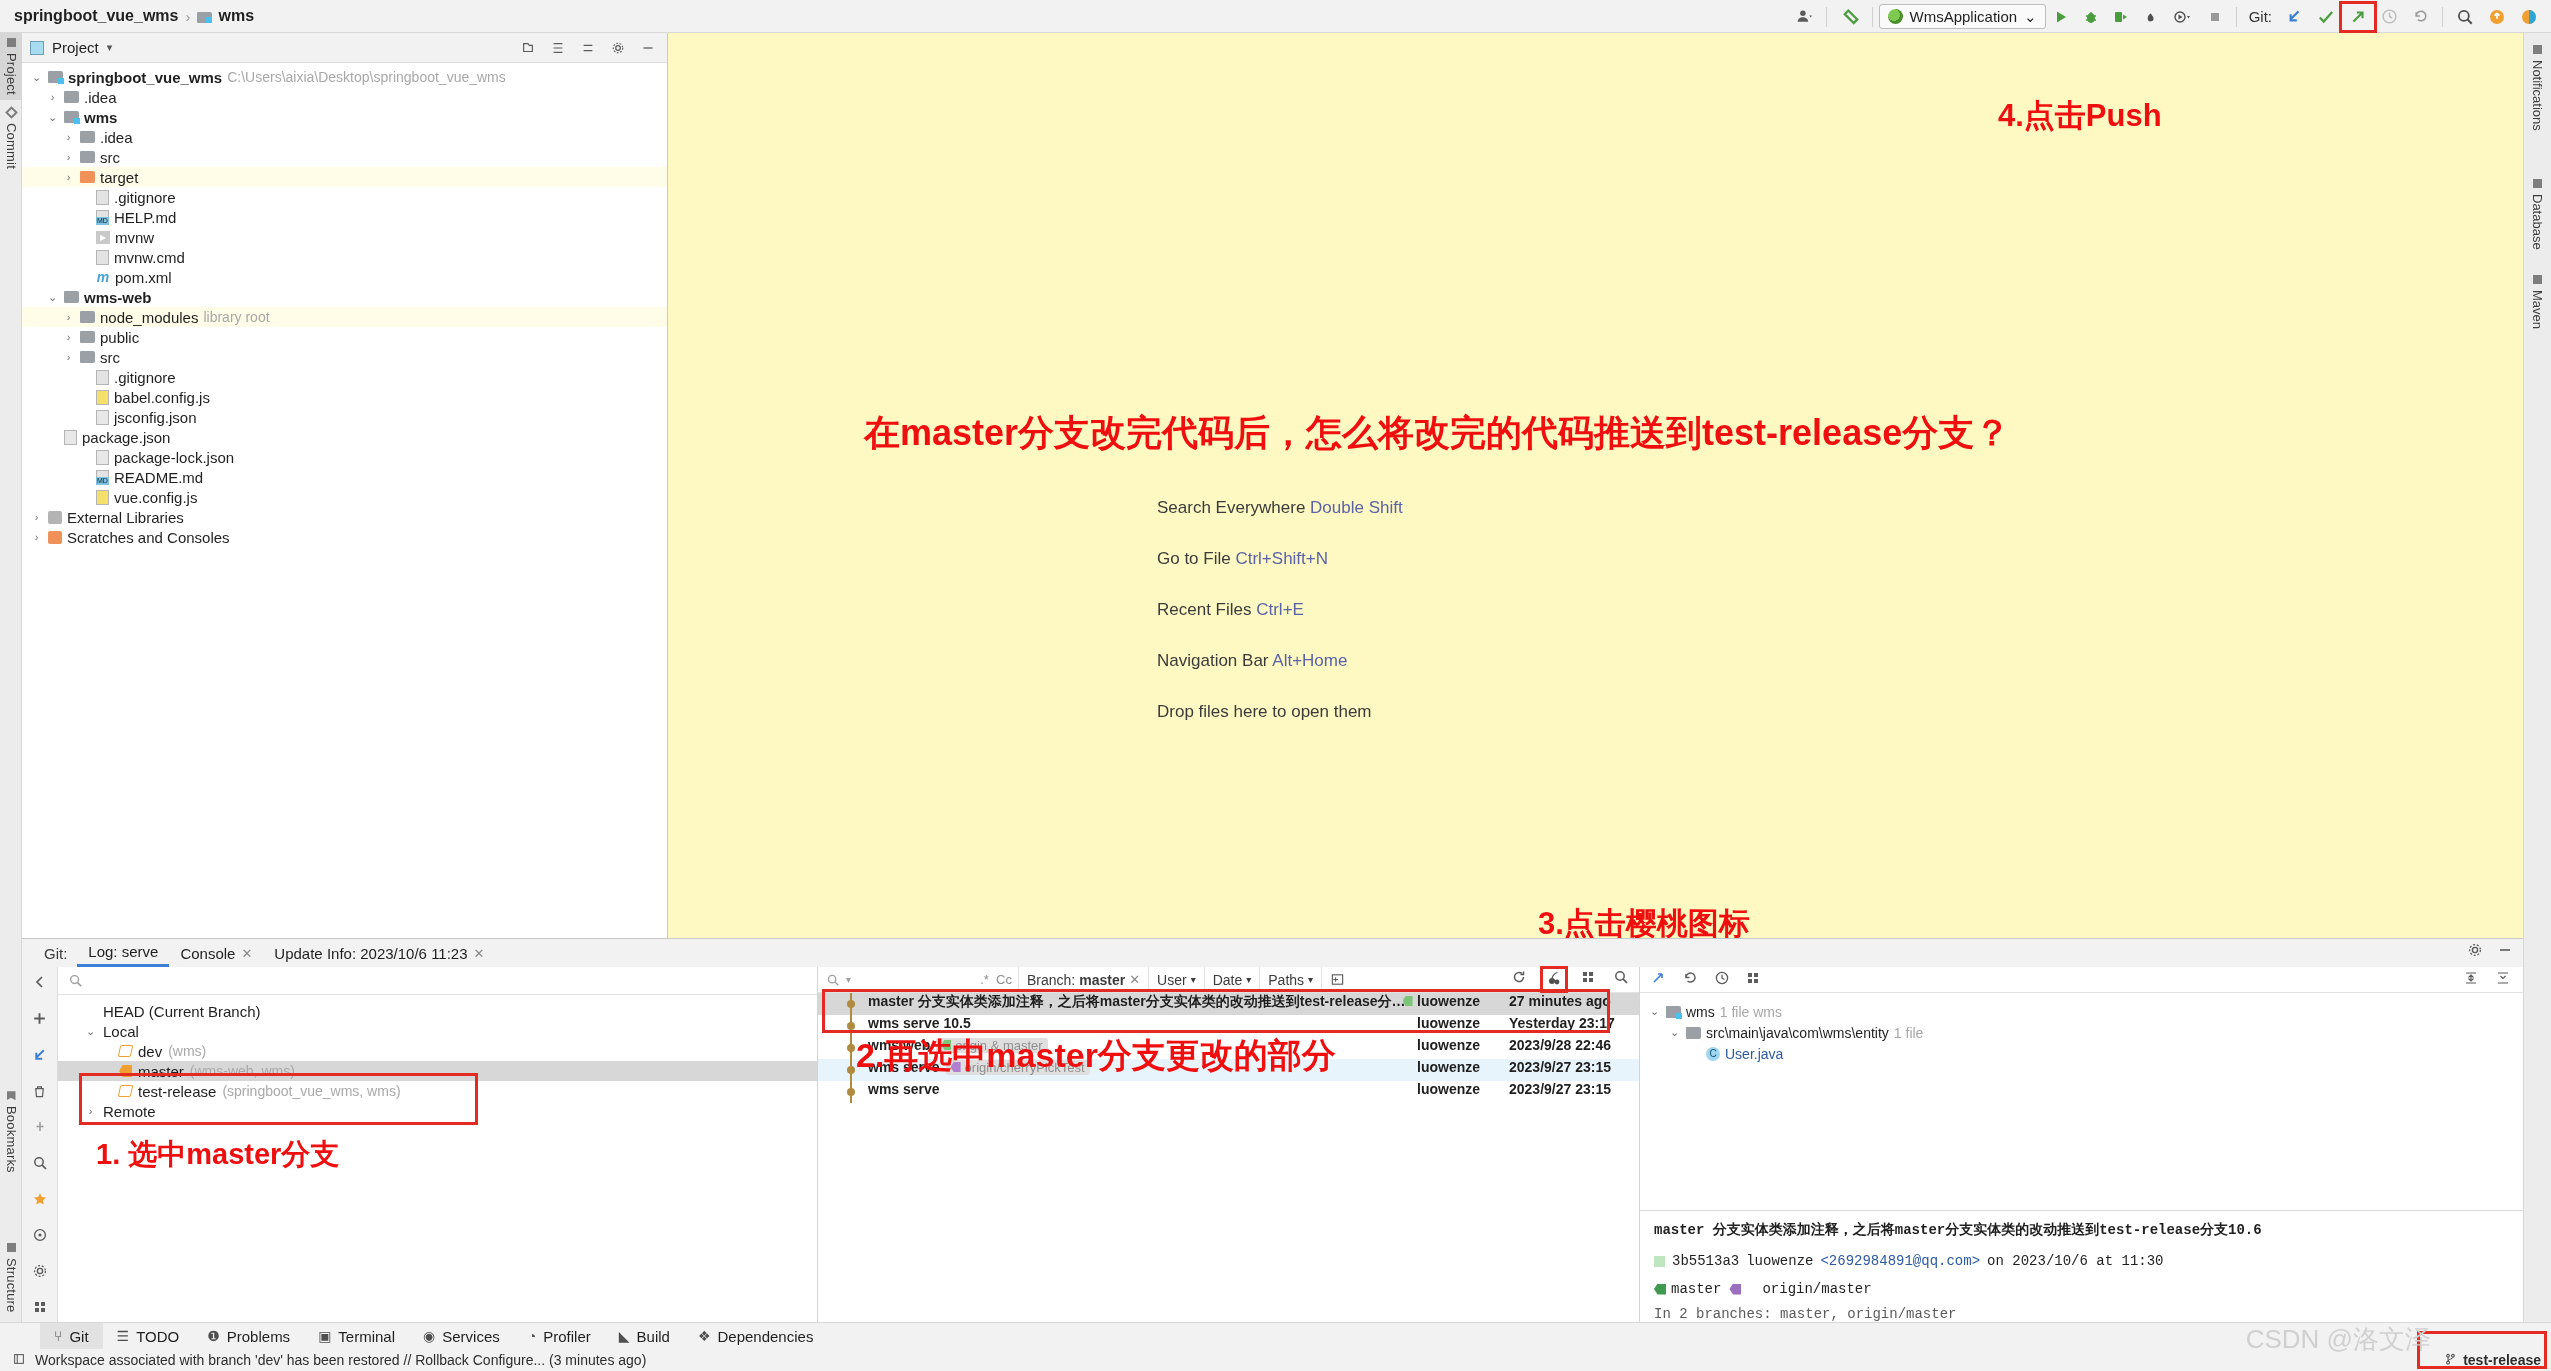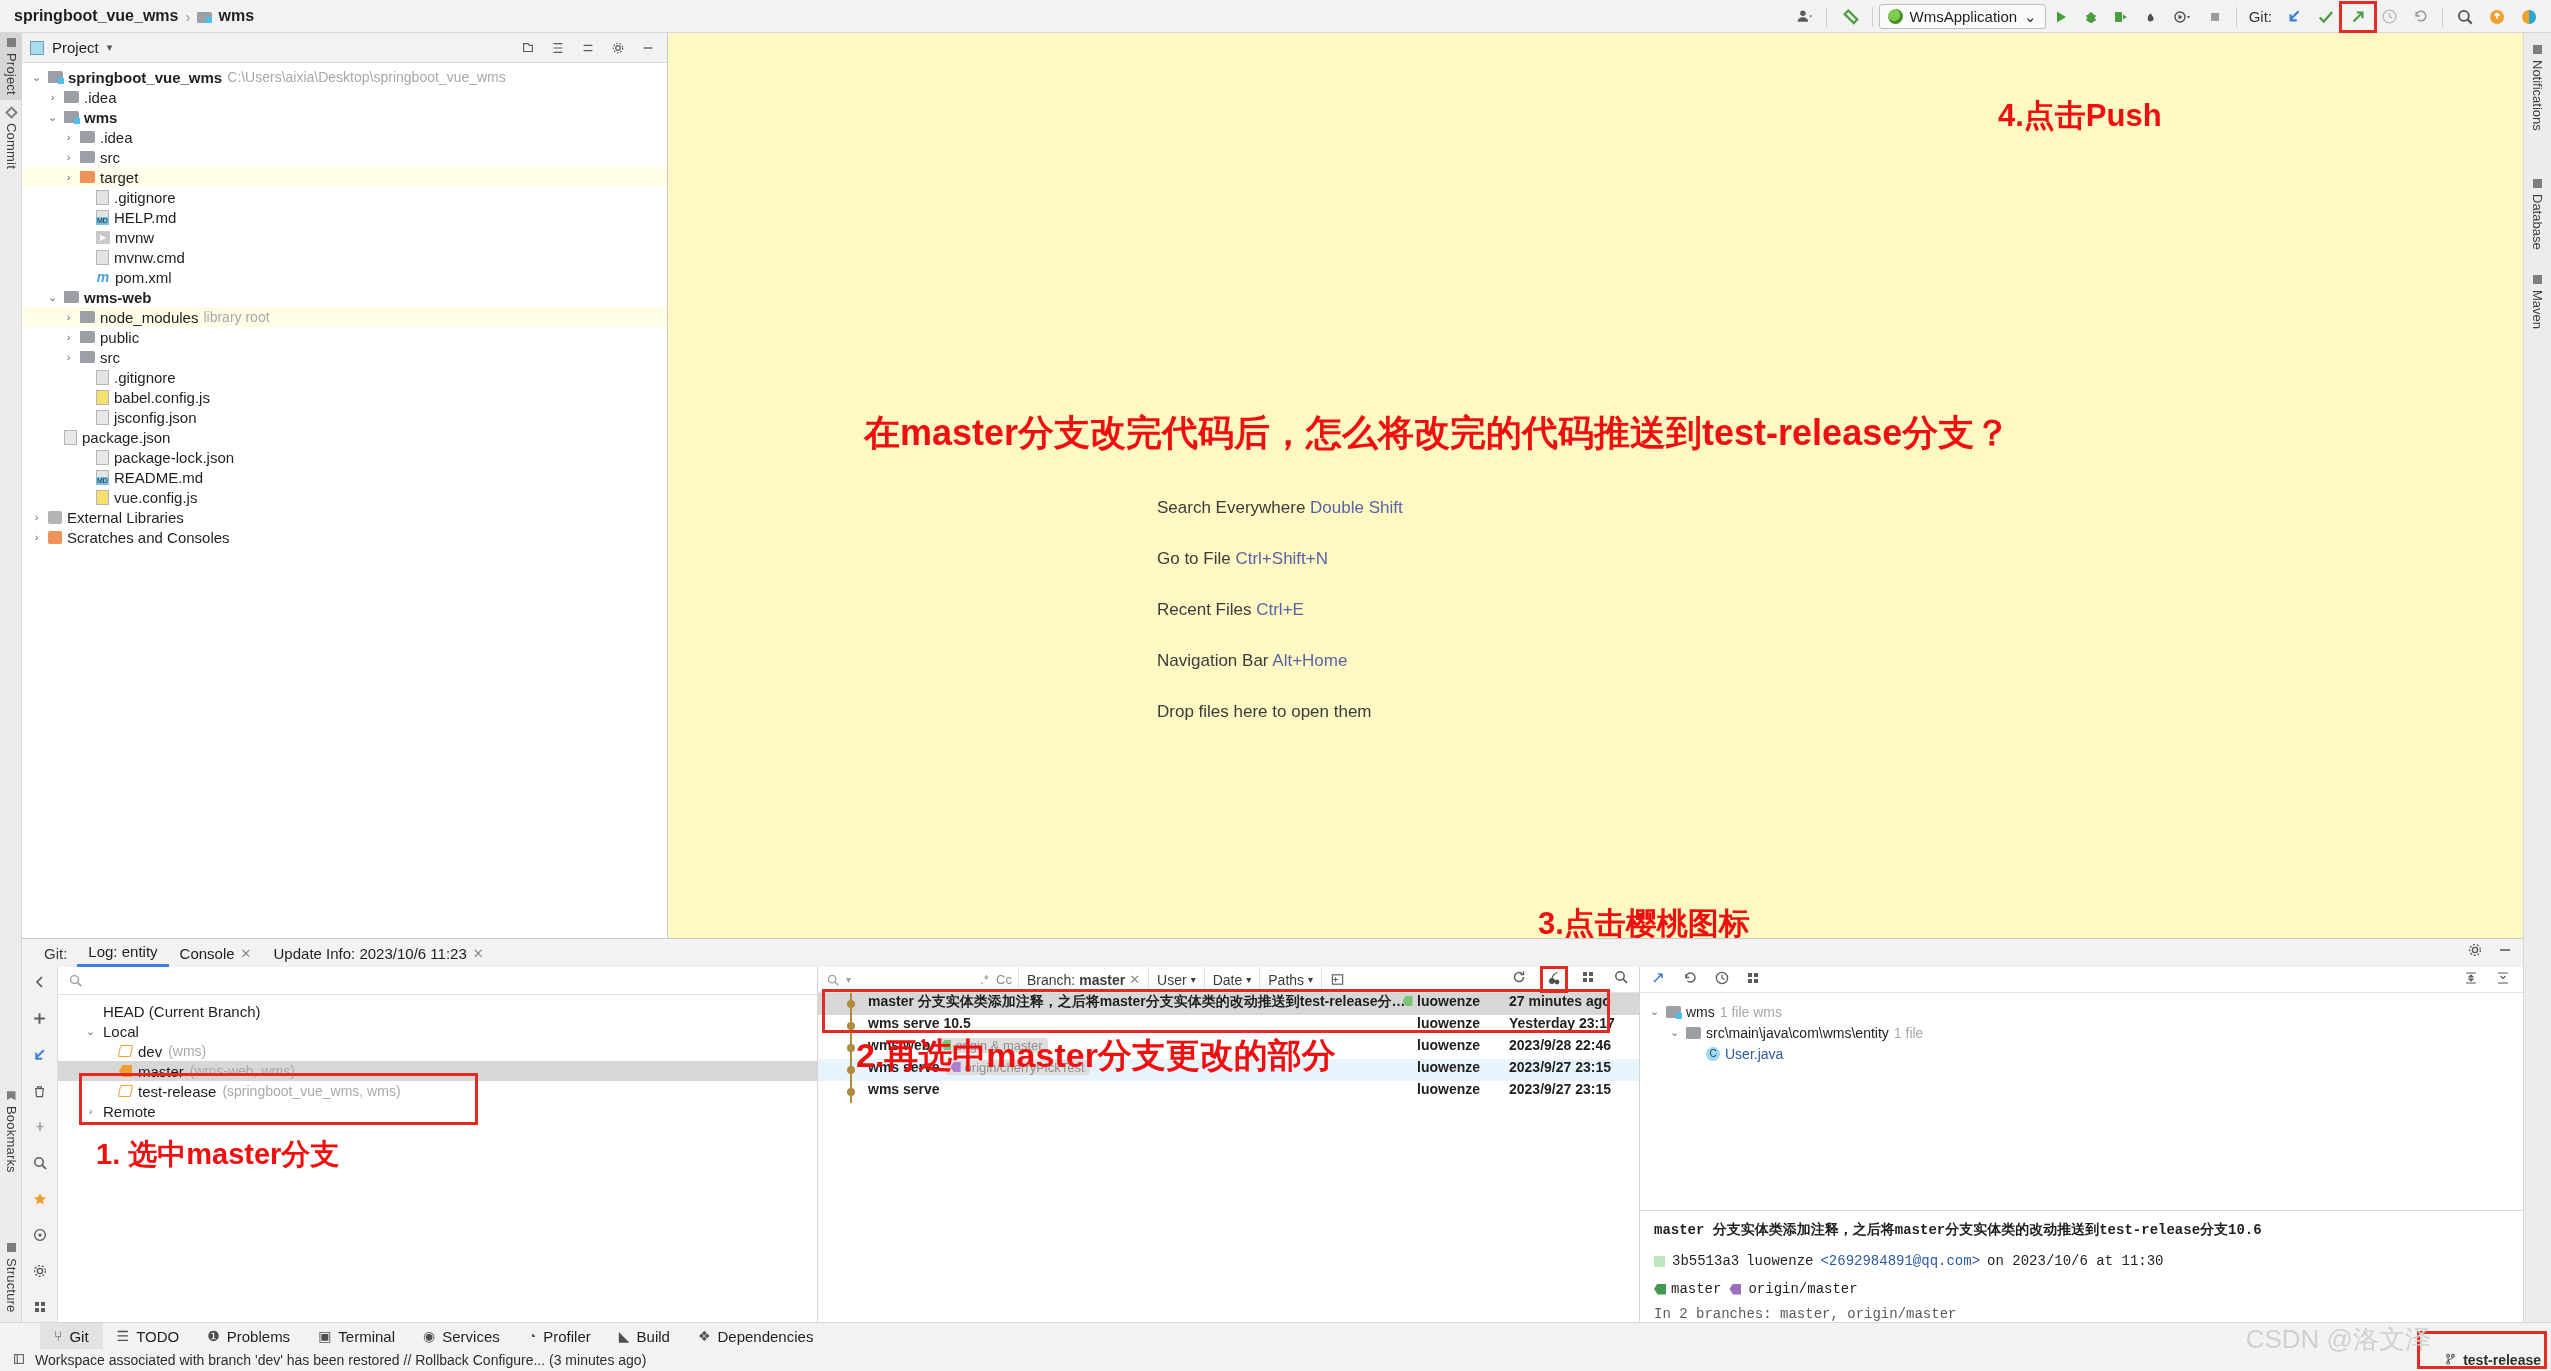--- a/index.html
+++ b/index.html
@@ -529,21 +529,21 @@
     <div class="rtab" style="top:236px;">
       <span class="sq" style="width:9px;height:9px;background:#7e7e7e;display:block;"></span>
       <span>Maven</span>
     </div>
   </div>
 
   <div class="gitwin">
     <div class="gw-tabs">
       <span class="lbl">Git:</span>
       <div class="gw-tab sel">
-        <span>Log: entity</span>
+        <span>Log: serve</span>
       </div>
       <div class="gw-tab">
         <span>Console</span>
         <span class="xmark">✕</span>
       </div>
       <div class="gw-tab">
         <span>Update Info: 2023/10/6 11:23</span>
         <span class="xmark">✕</span>
       </div>
       <div class="gw-tools-r">
@@ -836,21 +836,21 @@
             <span>3b5513a3</span>
             <span>luowenze</span>
             <span class="mail">&lt;2692984891@qq.com&gt;</span>
             <span>on 2023/10/6 at 11:30</span>
           </div>
           <div class="refs">
             <span style="display:inline-flex;align-items:center;gap:5px;">
               <span style="width:12px;height:11px;background:#3f9b4f;clip-path:polygon(0 50%,30% 0,100% 0,100% 100%,30% 100%);"></span>
               <span>master</span>
             </span>
-            <span style="display:inline-flex;align-items:center;gap:7px;justify-content:flex-end;">
+            <span style="display:inline-flex;align-items:center;gap:21px;justify-content:flex-end;">
               <span style="width:12px;height:11px;background:#9a6fc0;clip-path:polygon(0 50%,30% 0,100% 0,100% 100%,30% 100%);"></span>
               <span>origin/master</span>
             </span>
           </div>
           <div class="inb">In 2 branches: master, origin/master</div>
         </div>
       </div>
     </div>
   </div>
 

